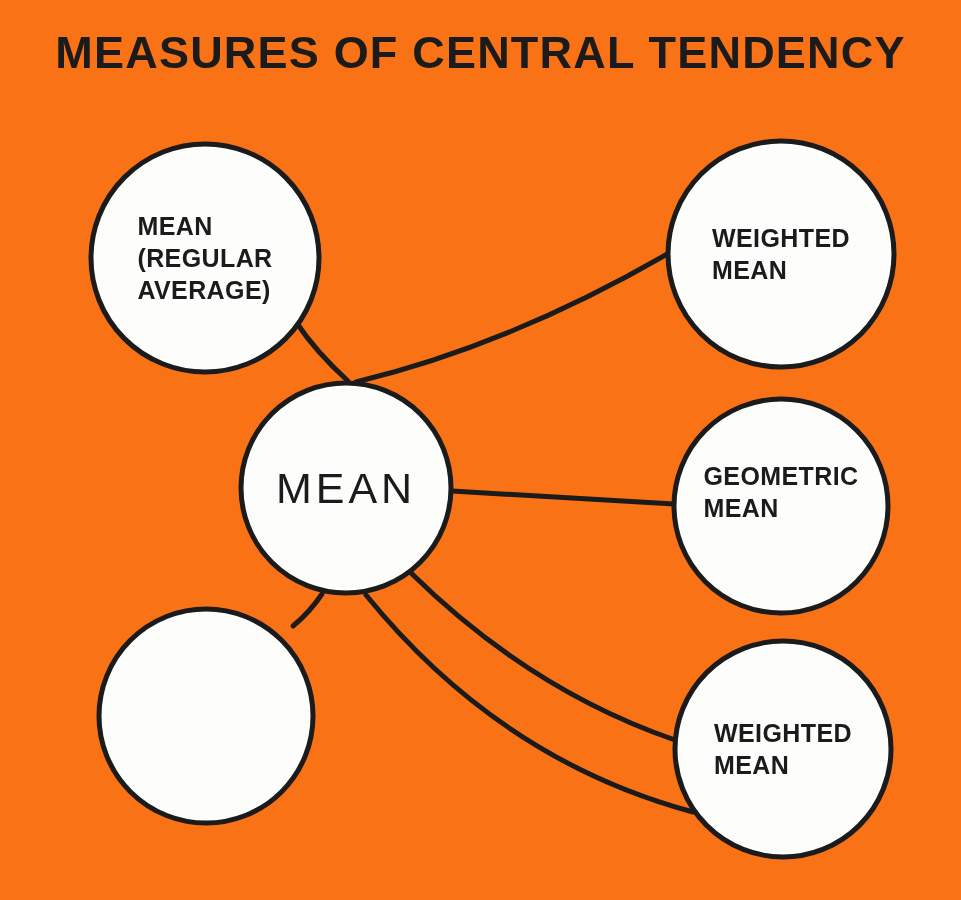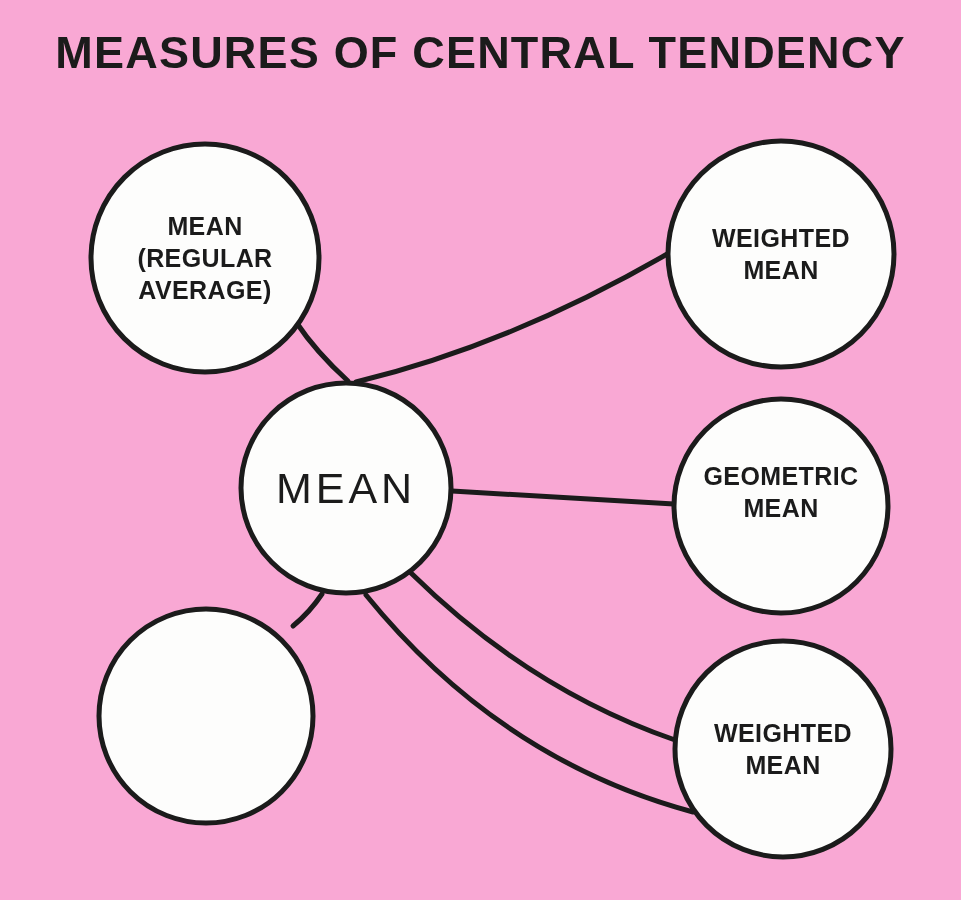--- a/index.html
+++ b/index.html
@@ -7,21 +7,21 @@
     padding: 0;
     background: #ffffff;
   }
   body {
     font-family: "Liberation Sans", sans-serif;
   }
   #canvas {
     position: relative;
     width: 961px;
     height: 900px;
-    background: #f9a8d4;
+    background: #f97316;
     overflow: hidden;
   }
   #diagram-svg {
     position: absolute;
     left: 0;
     top: 0;
     width: 961px;
     height: 900px;
   }
   .page-title {
@@ -35,21 +35,20 @@
     font-size: 45px;
     letter-spacing: 1.2px;
     color: #1b1b1b;
     white-space: nowrap;
   }
   .node {
     position: absolute;
     display: flex;
     align-items: center;
     justify-content: center;
-    text-align: center;
     box-sizing: border-box;
     border-radius: 50%;
   }
   .node-label {
     font-family: "Liberation Sans", sans-serif;
     font-weight: bold;
     font-size: 25px;
     line-height: 32px;
     color: #1b1b1b;
     letter-spacing: 0.4px;

